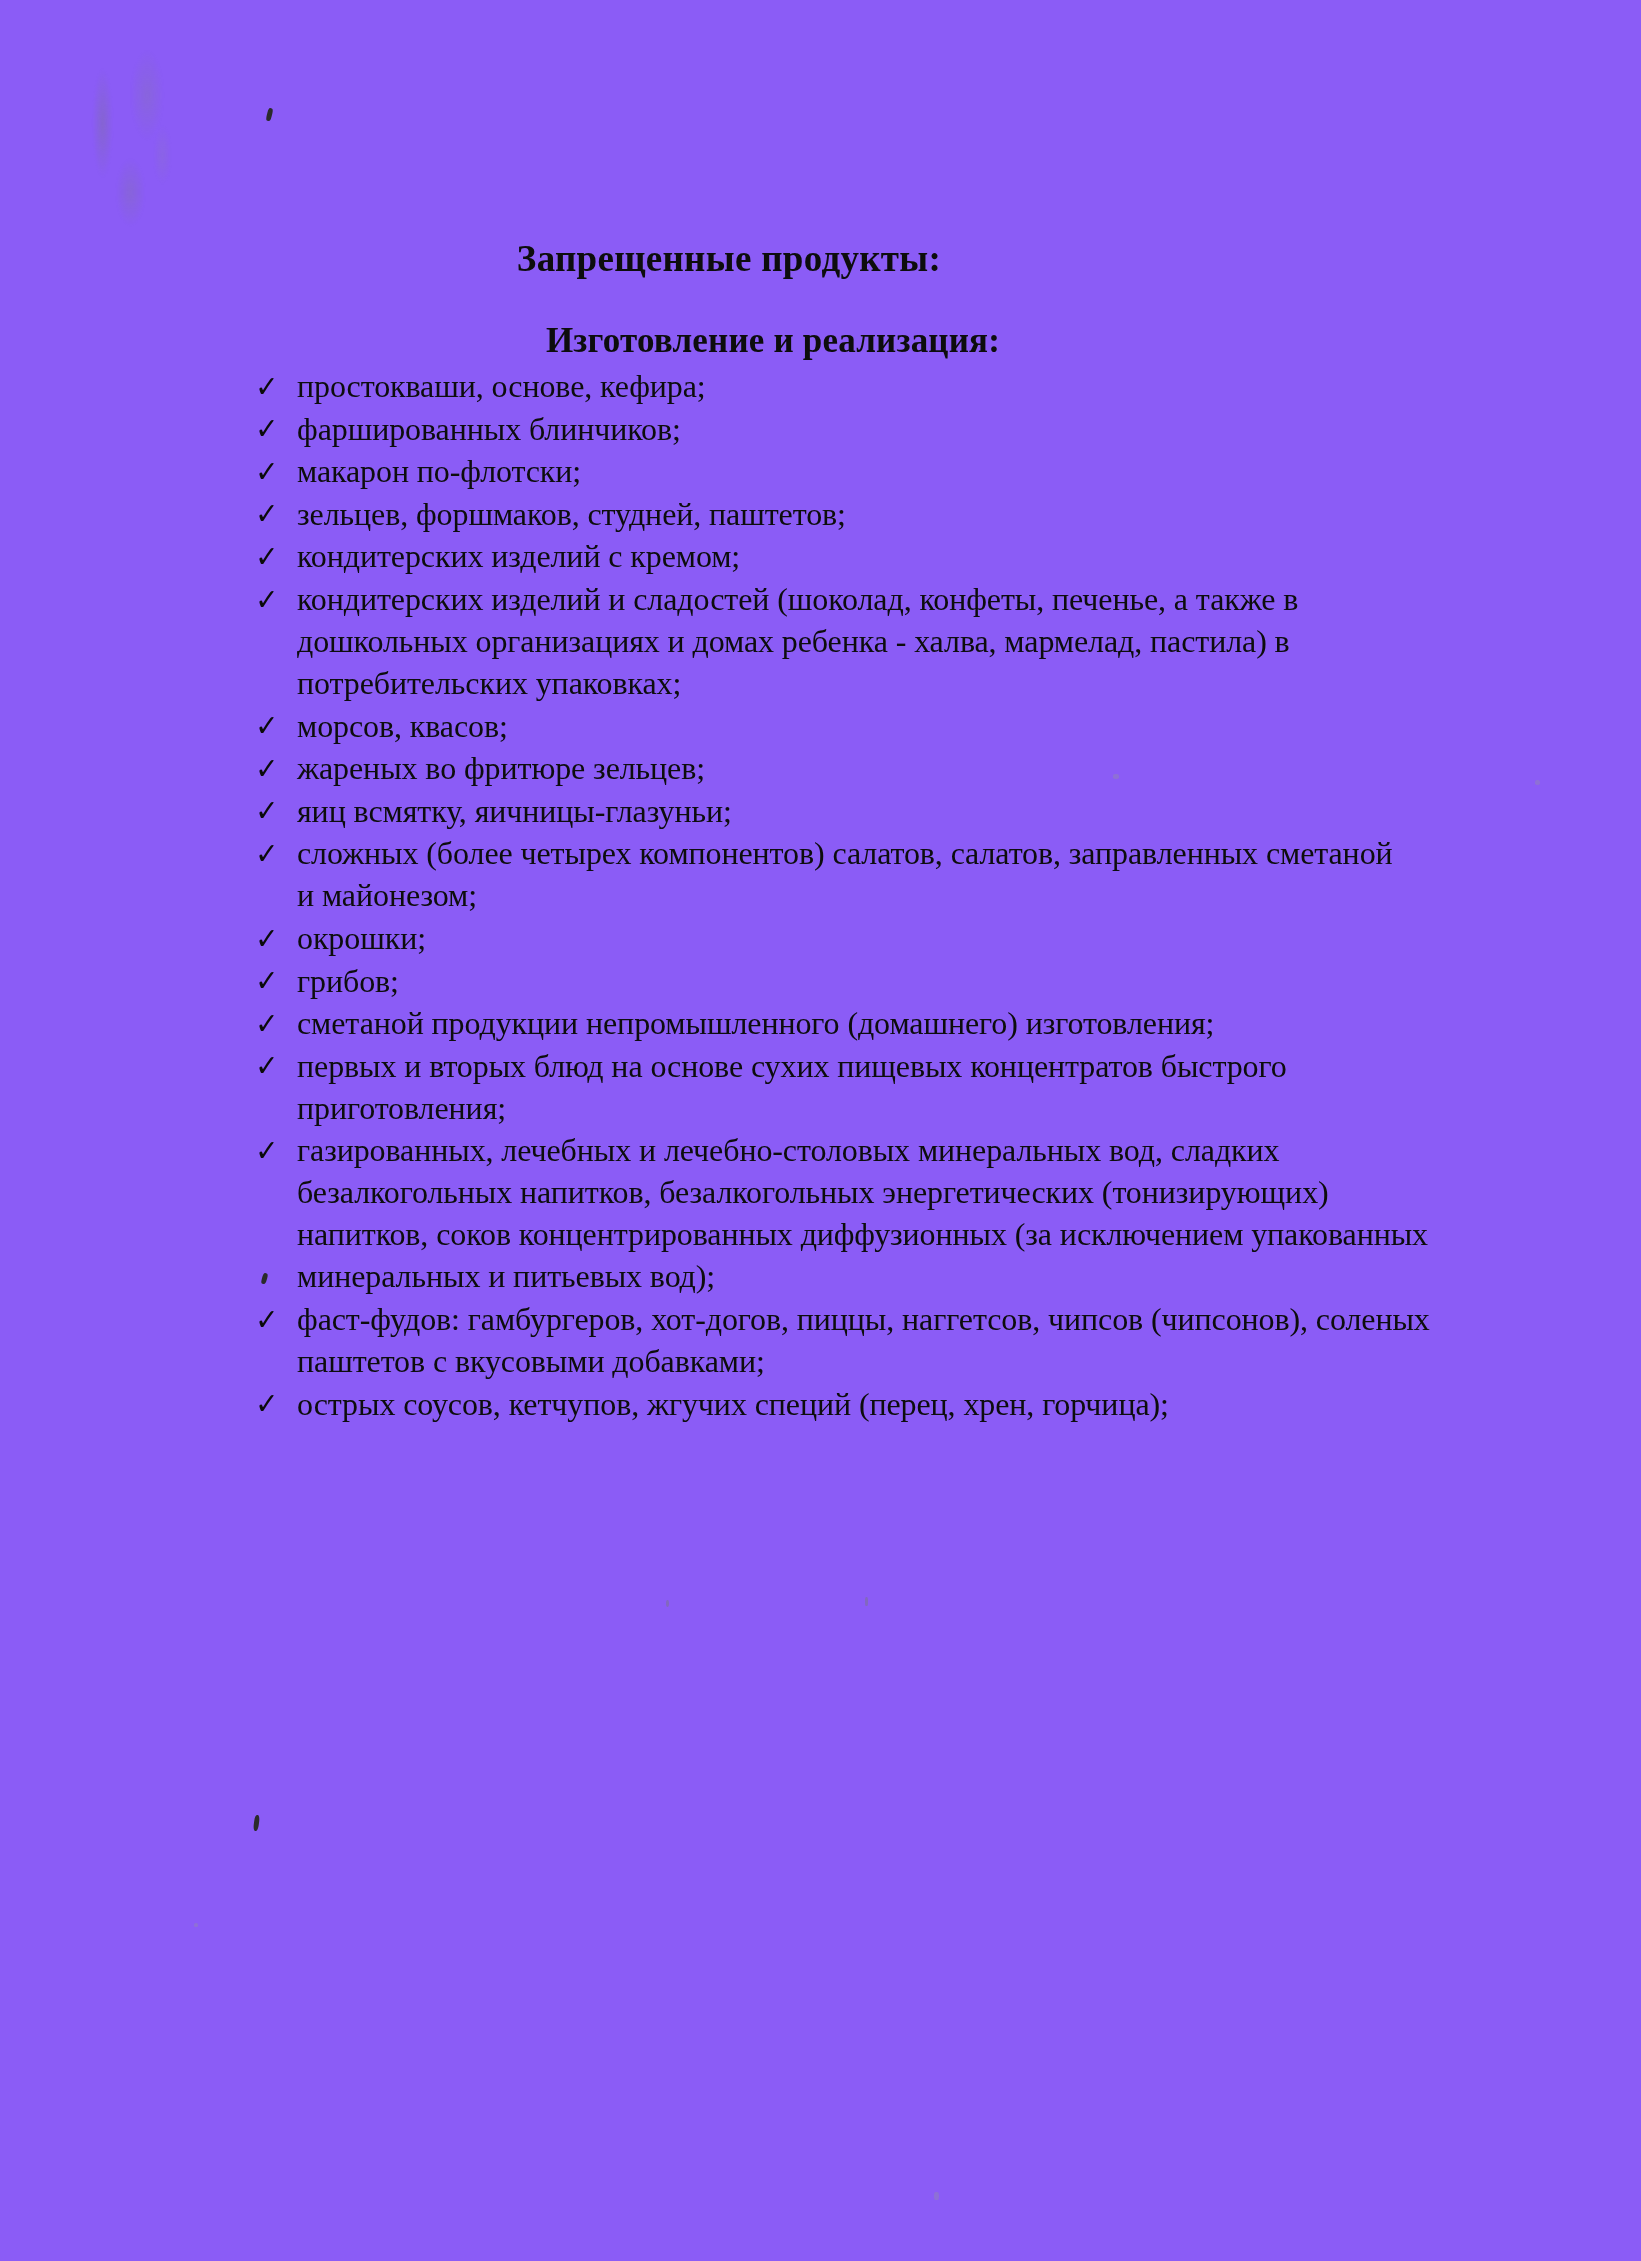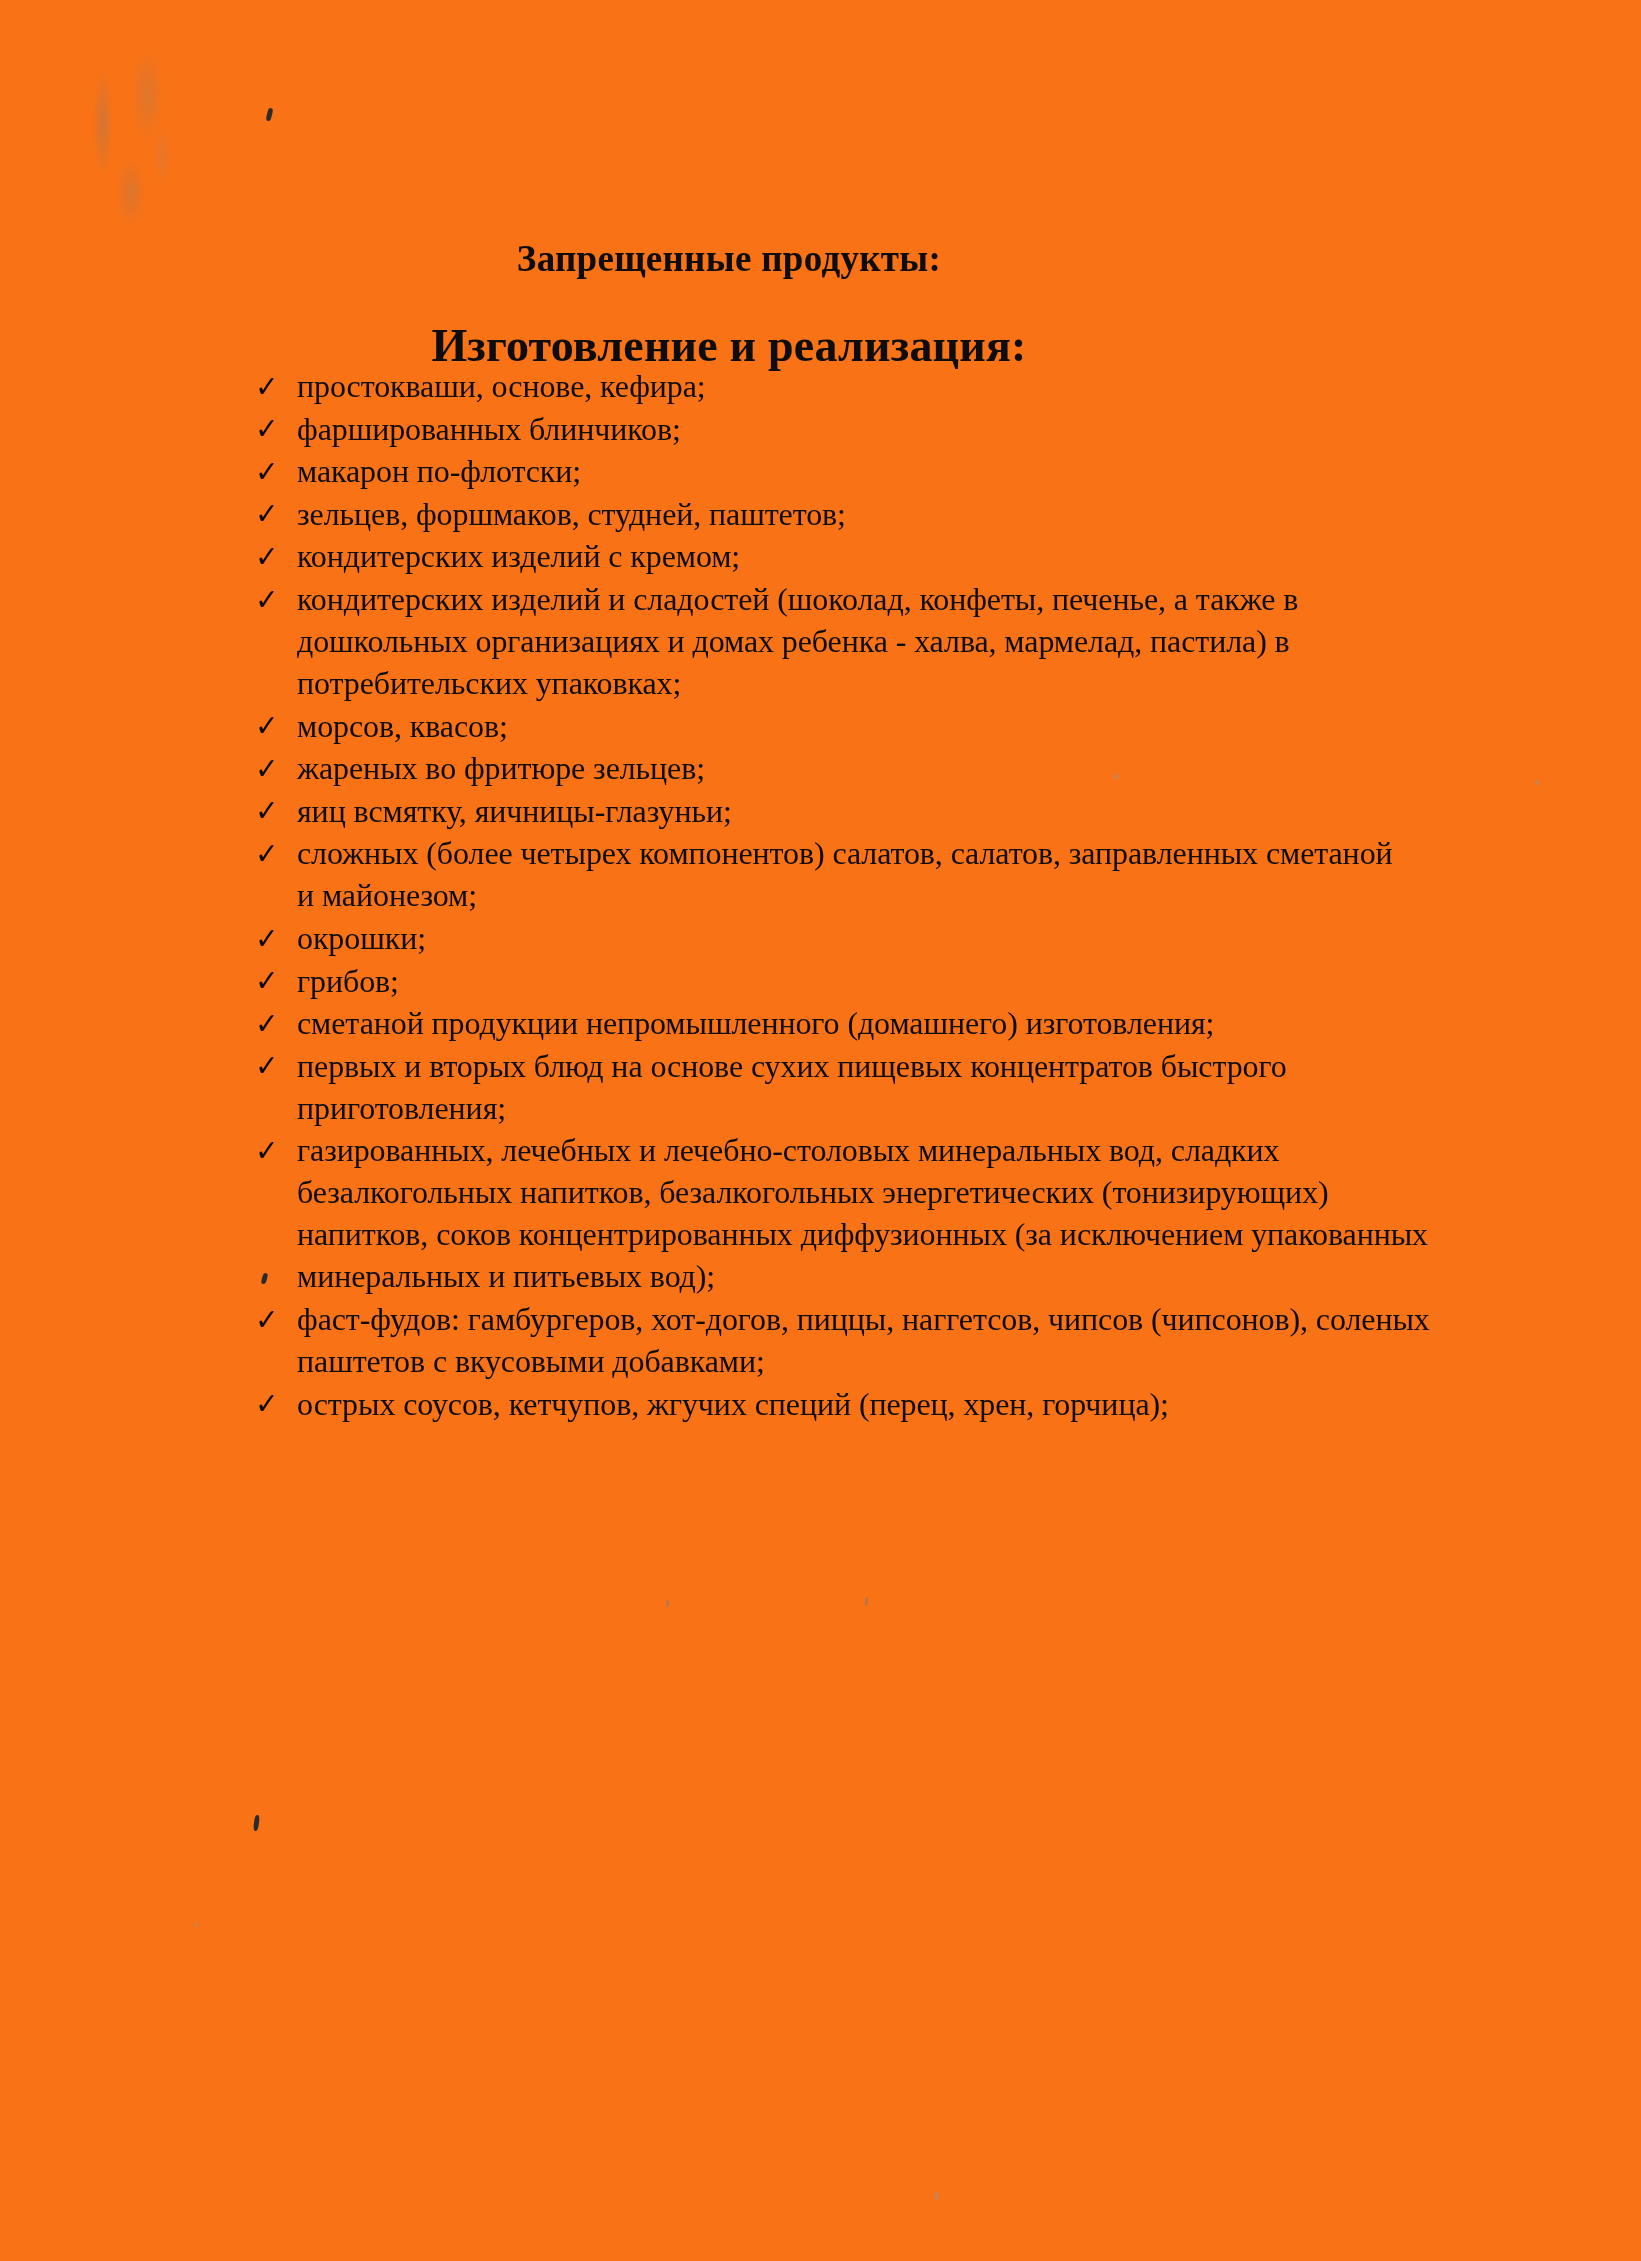--- a/index.html
+++ b/index.html
@@ -6,21 +6,21 @@
   html, body {
     margin: 0;
     padding: 0;
     background: #ffffff;
   }
 
   .page {
     position: relative;
     width: 1642px;
     height: 2261px;
-    background: #f97316;
+    background: #8b5cf6;
     overflow: hidden;
     font-family: "Liberation Serif", "DejaVu Serif", serif;
     color: #0d0d0d;
     -webkit-font-smoothing: antialiased;
   }
 
   
   .scan-smudge {
     position: absolute;
     left: 61px;
@@ -63,24 +63,25 @@
     font-weight: 700;
     letter-spacing: 0.3px;
     line-height: 1;
   }
   .doc-subtitle {
     margin: 0;
     position: absolute;
     left: 0;
     top: 323px;
     width: 1458px;
-    font-size: 46px;
+    font-size: 35px;
     font-weight: 700;
     letter-spacing: 0.2px;
     line-height: 1;
+    padding-left: 44px;
   }
 
   
   .checklist {
     position: absolute;
     left: 253px;
     top: 365px;
     width: 1155px;
     list-style: none;
     margin: 0;

